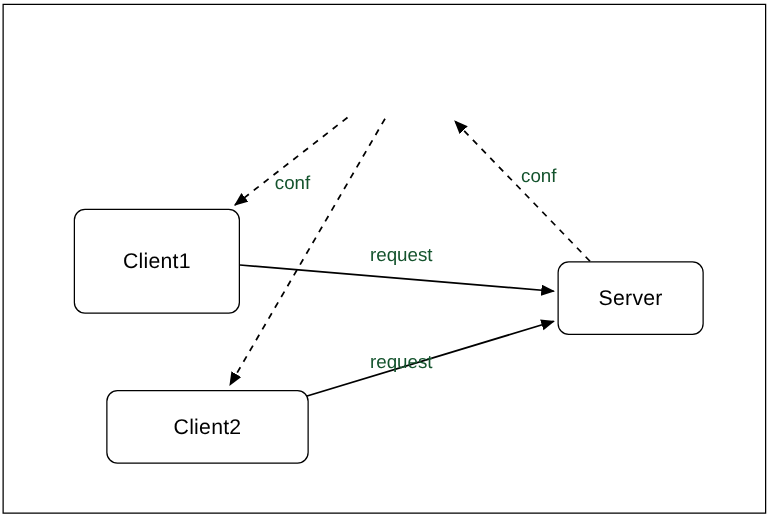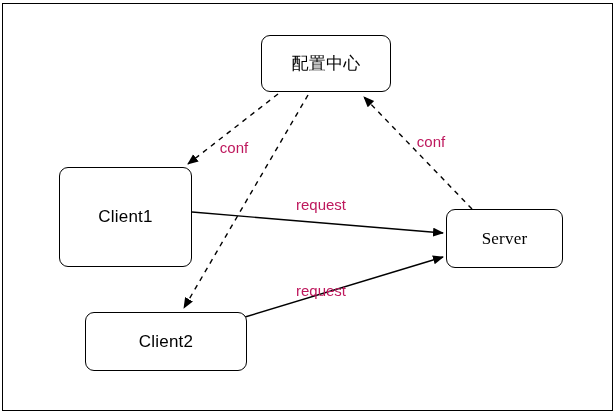--- a/index.html
+++ b/index.html
@@ -29,28 +29,28 @@
     border: 1.5px solid #000000;
     border-radius: 9px;
     display: flex;
     align-items: center;
     justify-content: center;
     font-size: 17px;
     color: #000000;
     letter-spacing: 0.2px;
   }
   .node-config { left: 261px; top: 35px;  width: 130px; height: 57px; }
-  .node-client1{ left: 59px;  top: 167px; width: 133px; height: 100px; }
+  .node-client1{ left: 59px;  top: 167px; width: 133px; height: 84px; }
   .node-client2{ left: 85px;  top: 312px; width: 162px; height: 59px; }
-  .node-server { left: 446px; top: 209px; width: 117px; height: 59px; font-family: Liberation Serif, serif; }
+  .node-server { left: 446px; top: 209px; width: 117px; height: 59px; }
   .edge-label {
     position: absolute;
     transform: translate(-50%, -50%);
     font-size: 15px;
-    color: #be185d;
+    color: #14532d;
     white-space: nowrap;
     text-align: right;
   }
   .lbl-conf-left    { left: 234px; top: 147px; }
   .lbl-conf-right   { left: 431px; top: 141px; }
   .lbl-request-top  { left: 321px; top: 204px; }
   .lbl-request-bot  { left: 321px; top: 290px; }
 </style>
 </head>
 <body>
@@ -70,23 +70,20 @@
 
     <line x1="308" y1="95" x2="184" y2="308" stroke="#000000" stroke-width="1.4" stroke-dasharray="5,5" marker-end="url(#arrow)"></line>
 
     <line x1="472" y1="209" x2="364" y2="97" stroke="#000000" stroke-width="1.4" stroke-dasharray="5,5" marker-end="url(#arrow)"></line>
 
     <line x1="192" y1="212" x2="443" y2="233" stroke="#000000" stroke-width="1.4" marker-end="url(#arrow)"></line>
 
     <line x1="245" y1="317" x2="443" y2="257" stroke="#000000" stroke-width="1.4" marker-end="url(#arrow)"></line>
   </svg>
 
-  <div class="node node-config">
-    <span>配置中心</span>
-  </div>
 
   <div class="node node-client1">
     <span>Client1</span>
   </div>
 
   <div class="node node-client2">
     <span>Client2</span>
   </div>
 
   <div class="node node-server">

